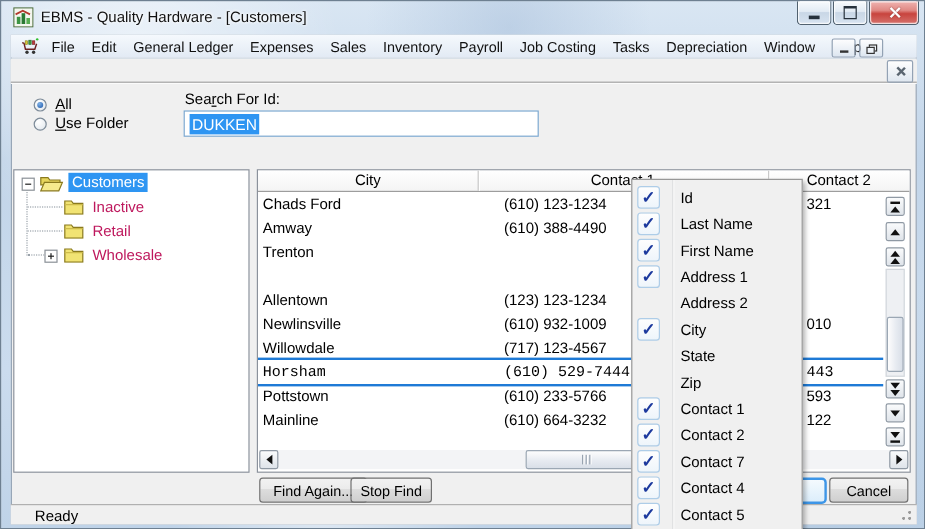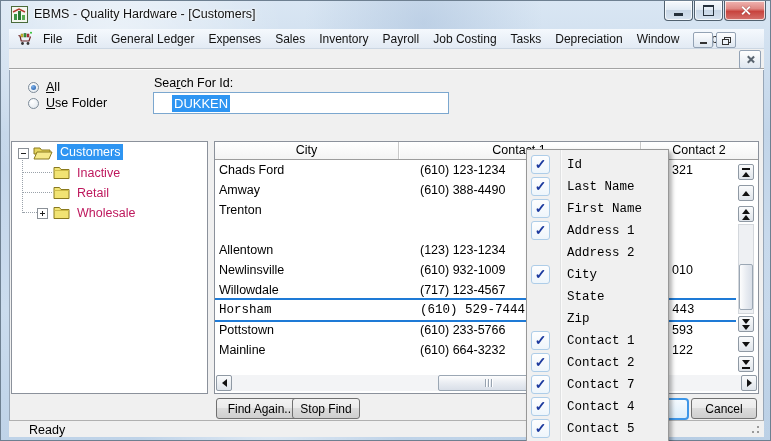--- a/index.html
+++ b/index.html
@@ -57,21 +57,21 @@
   .g-x2:before{transform:rotate(45deg);} .g-x2:after{transform:rotate(-45deg);}
   
   .radio-row{position:absolute;display:flex;align-items:center;}
   .radio{width:11px;height:11px;border-radius:50%;border:1px solid #7d8b99;
       background:radial-gradient(circle at 35% 30%,#fff,#dfe6ec);box-sizing:border-box;position:relative;}
   .radio.sel:after{content:"";position:absolute;left:2px;top:2px;width:5px;height:5px;border-radius:50%;
       background:radial-gradient(circle at 35% 30%,#7fb2e8,#1b56a8);}
   .radio-label{font-size:12.5px;color:#000;margin-left:7px;}
   .search-label{position:absolute;left:153px;top:75px;font-size:12.5px;color:#000;}
   .search-box{position:absolute;left:152px;top:91px;width:296px;height:22px;background:#fff;
-      border:1px solid #7ba7cf;box-sizing:border-box;display:flex;align-items:center;padding-left:18px;}
+      border:1px solid #7ba7cf;box-sizing:border-box;display:flex;align-items:center;padding-left:4px;}
   .search-sel{font-size:13px;color:#fff;background:#2e95f2;padding:0 2px;line-height:17px;}
   
   .tree-panel{position:absolute;left:10px;top:140px;width:197px;height:253px;background:#fff;
       border:1px solid #8b919b;box-sizing:border-box;}
   .table-panel{position:absolute;left:213px;top:140px;width:545px;height:253px;background:#fff;
       border:1px solid #8b919b;box-sizing:border-box;overflow:hidden;}
   
   .titem{position:absolute;font-size:12.5px;color:#be185d;white-space:nowrap;padding:1px 3px;}
   .titem.sel{background:#2e95f2;color:#fff;}
   .expander{position:absolute;width:9px;height:9px;background:#fff;border:1px solid #8a9097;box-sizing:content-box;}
@@ -125,21 +125,21 @@
   
   .cmenu{position:absolute;left:525px;top:148px;width:143px;height:293px;background:#f0f0f0;
       border:1px solid #979797;box-sizing:border-box;box-shadow:3px 3px 4px rgba(0,0,0,.3);
       z-index:50;padding-top:4px;overflow:hidden;}
   .cm-gutter{position:absolute;left:33px;top:0;bottom:0;width:1px;background:#e0e1e2;box-shadow:1px 0 0 #fafafa;}
   .cm-item{position:relative;height:22px;display:flex;align-items:center;}
   .cm-check{position:absolute;left:4px;top:1px;width:19px;height:19px;border:1px solid #aecde8;border-radius:3px;
       background:linear-gradient(#fefefe,#eef5fb);box-sizing:border-box;color:#1d3a9e;font-weight:bold;
       font-size:14px;line-height:17px;text-align:center;}
   .cm-check.empty{border:none;background:none;}
-  .cm-label{margin-left:40px;font-size:12.5px;color:#000;white-space:nowrap;font-family:Liberation Mono, monospace;}
+  .cm-label{margin-left:40px;font-size:12.5px;color:#000;white-space:nowrap;}
 </style>
 </head>
 <body>
 
 <div class="window">
 
   <div class="titlebar">
     <svg class="app-icon" viewBox="0 0 17 17">
       <rect x="0.5" y="0.5" width="16" height="16" fill="#f4f7ef" stroke="#4a6b3a"></rect>
       <rect x="3" y="8" width="3" height="6" fill="#3c9444"></rect>

